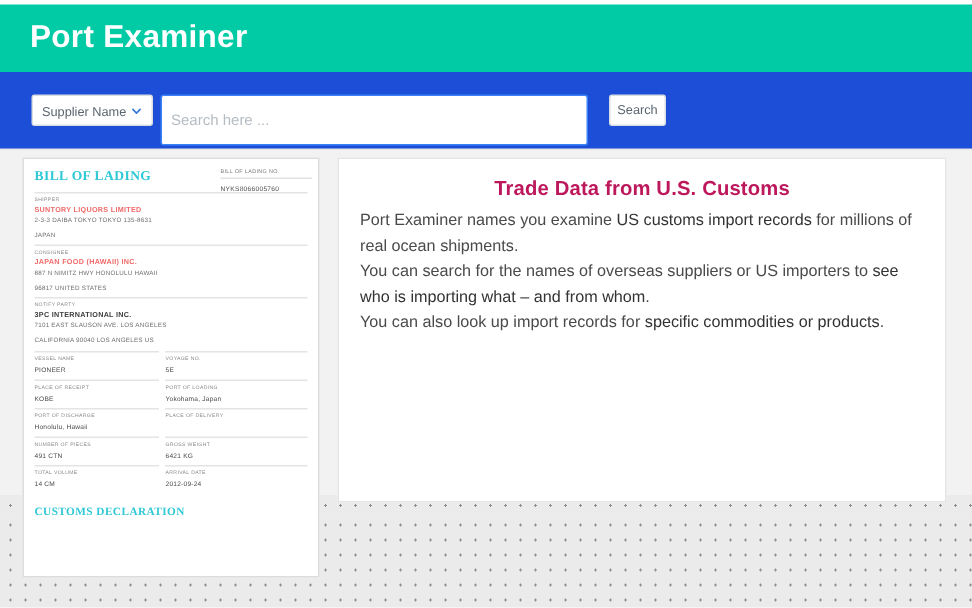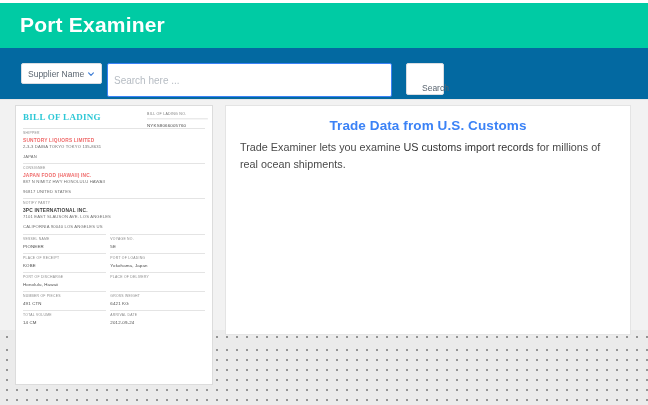--- a/index.html
+++ b/index.html
@@ -42,21 +42,21 @@
     line-height: 26px;
   }
 
   
   .search-bar {
     position: absolute;
     left: 0;
     top: 48px;
     width: 648px;
     height: 52px;
-    background: #0369a1;
+    background: #1d4ed8;
     border-bottom: 1px solid #e6e6e6;
     box-sizing: border-box;
   }
   .search-row {
     position: absolute;
     left: 21px;
     top: 15px;
     display: flex;
     align-items: stretch;
   }
@@ -106,21 +106,21 @@
     width: 38px;
     height: 21px;
     border: 1px solid #d9dde2;
     background: #ffffff;
     border-radius: 2px;
     box-sizing: border-box;
     font-size: 8.5px;
     color: #5a6570;
     font-family: "Liberation Sans", sans-serif;
     cursor: pointer;
-    padding: 15px;
+    padding: 0;
     line-height: 19px;
   }
 
   
   .body-area {
     position: absolute;
     left: 0;
     top: 100px;
     width: 648px;
     height: 305px;
@@ -272,21 +272,21 @@
     top: 105px;
     width: 406px;
     height: 230px;
     background: #ffffff;
     border: 1px solid #e4e4e4;
     box-sizing: border-box;
     padding: 10px 14px;
   }
   .content-title {
     text-align: center;
-    color: #3b82f6;
+    color: #be185d;
     font-size: 13.5px;
     font-weight: bold;
     margin: 2px 0 6px 0;
     letter-spacing: 0.1px;
   }
   .content-p {
     font-size: 10.8px;
     color: #4a4a4a;
     line-height: 17px;
     margin: 0 0 0 0;
@@ -402,30 +402,33 @@
         <div class="doc-col-left">
           <div class="cell-label">TOTAL VOLUME</div>
           <div class="cell-value">14 CM</div>
         </div>
         <div class="doc-col-right">
           <div class="cell-label">ARRIVAL DATE</div>
           <div class="cell-value">2012-09-24</div>
         </div>
       </div>
 
+      <div class="customs-title">CUSTOMS DECLARATION</div>
       <div class="customs-lines">
         <div>&nbsp;</div>
         <div>&nbsp;</div>
       </div>
 
     </div>
   </div>
 
   <div class="content-panel">
     <div class="content-title">Trade Data from U.S. Customs</div>
 
-    <p class="content-p"><span>Trade Examiner lets you examine </span><b>US customs import records</b><span> for millions of real ocean shipments.</span></p>
-
-
+    <p class="content-p"><span>Port Examiner names you examine </span><b>US customs import records</b><span> for millions of real ocean shipments.</span></p>
+
+    <p class="content-p"><span>You can search for the names of overseas suppliers or US importers to </span><b>see who is importing what – and from whom</b><span>.</span></p>
+
+    <p class="content-p"><span>You can also look up import records for </span><b>specific commodities or products</b><span>.</span></p>
 
   </div>
 
 </div>
 
 </body></html>

